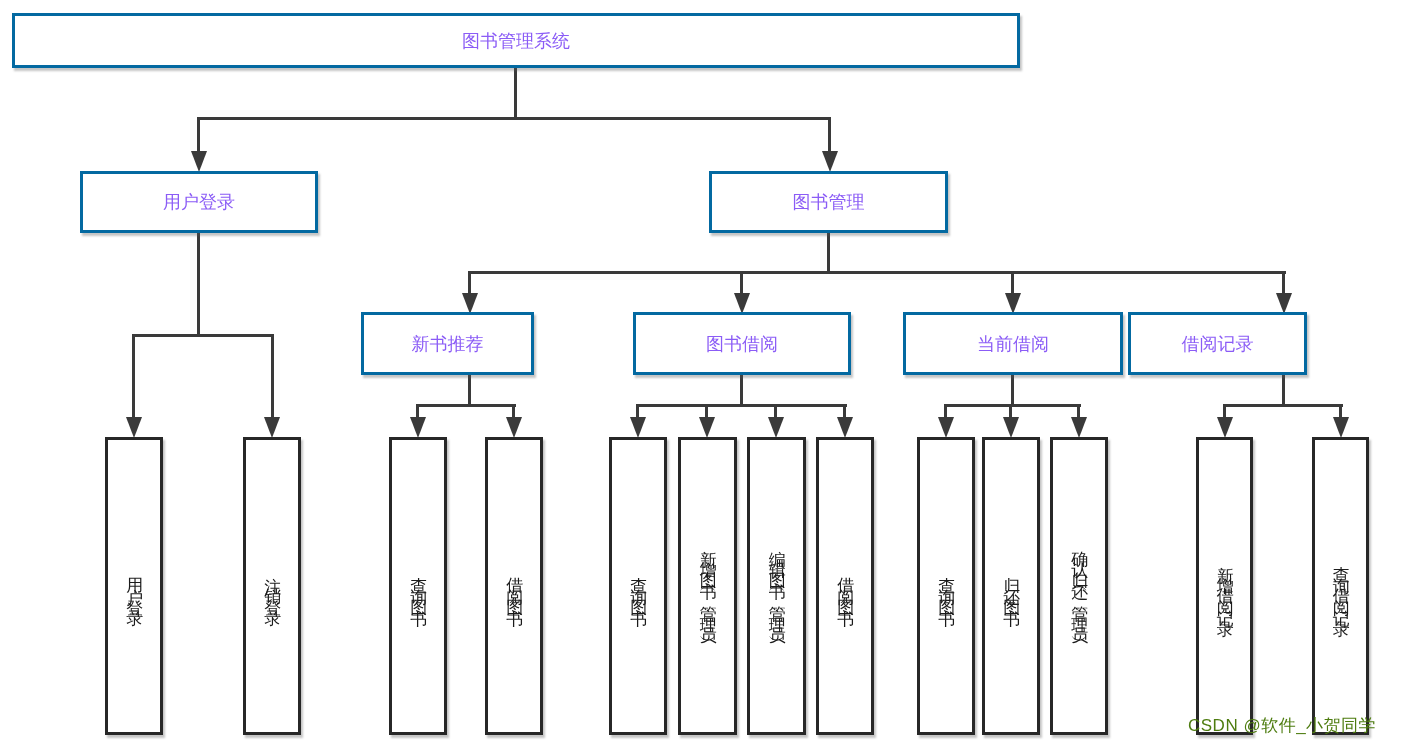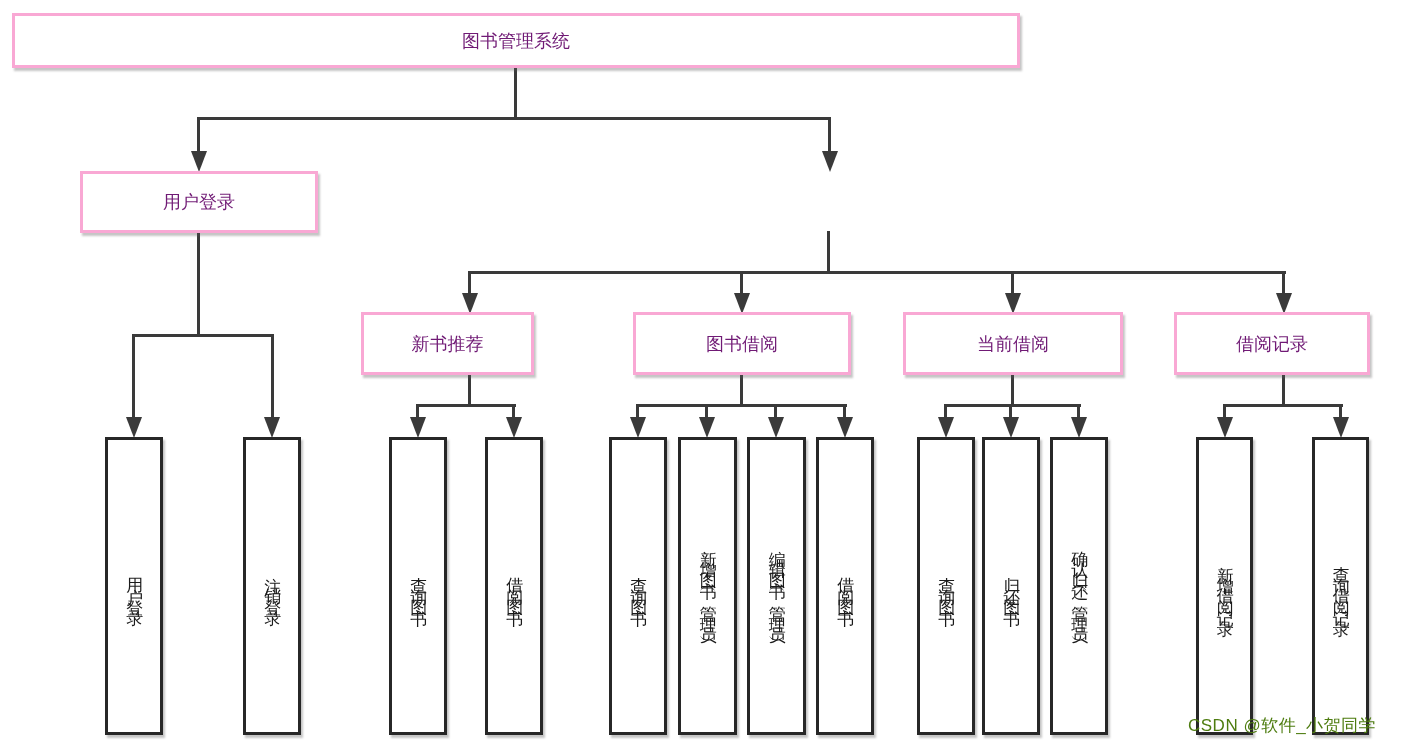--- a/index.html
+++ b/index.html
@@ -1,19 +1,19 @@
 <!DOCTYPE html>
 <html><head>
 <meta charset="utf-8">
 <style>
   html,body{margin:0;padding:0;background:#ffffff;}
   .canvas{position:relative;width:1405px;height:747px;background:#ffffff;overflow:hidden;
           font-family:"Liberation Sans",sans-serif;}
-  .box{position:absolute;box-sizing:border-box;border:3px solid #f9a8d4;background:#ffffff;
-       display:flex;align-items:center;justify-content:center;font-size:18px;color:#701a75;
+  .box{position:absolute;box-sizing:border-box;border:3px solid #0369a1;background:#ffffff;
+       display:flex;align-items:center;justify-content:center;font-size:18px;color:#8b5cf6;
        box-shadow:2px 3px 2px rgba(90,90,90,0.35);}
   .vbox{position:absolute;box-sizing:border-box;top:437px;width:58px;height:298px;
         border:3px solid #272727;background:#ffffff;display:flex;align-items:center;justify-content:center;
         box-shadow:2px 3px 2px rgba(90,90,90,0.35);}
   .vbox span{writing-mode:vertical-rl;text-orientation:mixed;font-size:17px;letter-spacing:11px;
              color:#1b1b1b;line-height:1.1;}
   .v{position:absolute;width:3px;background:#3a3a3a;}
   .h{position:absolute;height:3px;background:#3a3a3a;}
   .a{position:absolute;width:0;height:0;border-left:8px solid transparent;
      border-right:8px solid transparent;border-top:21px solid #3a3a3a;}
@@ -84,31 +84,34 @@
   <div class="a" style="left:1217px;top:417px"></div>
   <div class="a" style="left:1333px;top:417px"></div>
 
   <div class="box" style="left:12px;top:13px;width:1008px;height:55px">
     <span>图书管理系统</span>
   </div>
 
   <div class="box" style="left:80px;top:171px;width:238px;height:62px">
     <span>用户登录</span>
   </div>
+  <div class="box" style="left:709px;top:171px;width:239px;height:62px">
+    <span>图书管理</span>
+  </div>
 
   <div class="box" style="left:361px;top:312px;width:173px;height:63px">
     <span>新书推荐</span>
   </div>
   <div class="box" style="left:633px;top:312px;width:218px;height:63px">
     <span>图书借阅</span>
   </div>
   <div class="box" style="left:903px;top:312px;width:220px;height:63px">
     <span>当前借阅</span>
   </div>
-  <div class="box" style="left:1174px;top:312px;width:196px;height:63px">
+  <div class="box" style="left:1128px;top:312px;width:179px;height:63px">
     <span>借阅记录</span>
   </div>
 
   <div class="vbox" style="left:105px">
     <span>用户登录</span>
   </div>
   <div class="vbox" style="left:243px">
     <span>注销登录</span>
   </div>
 

